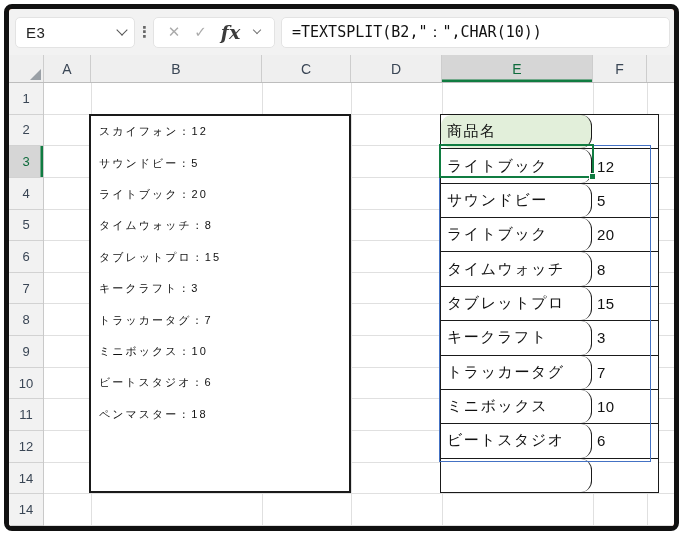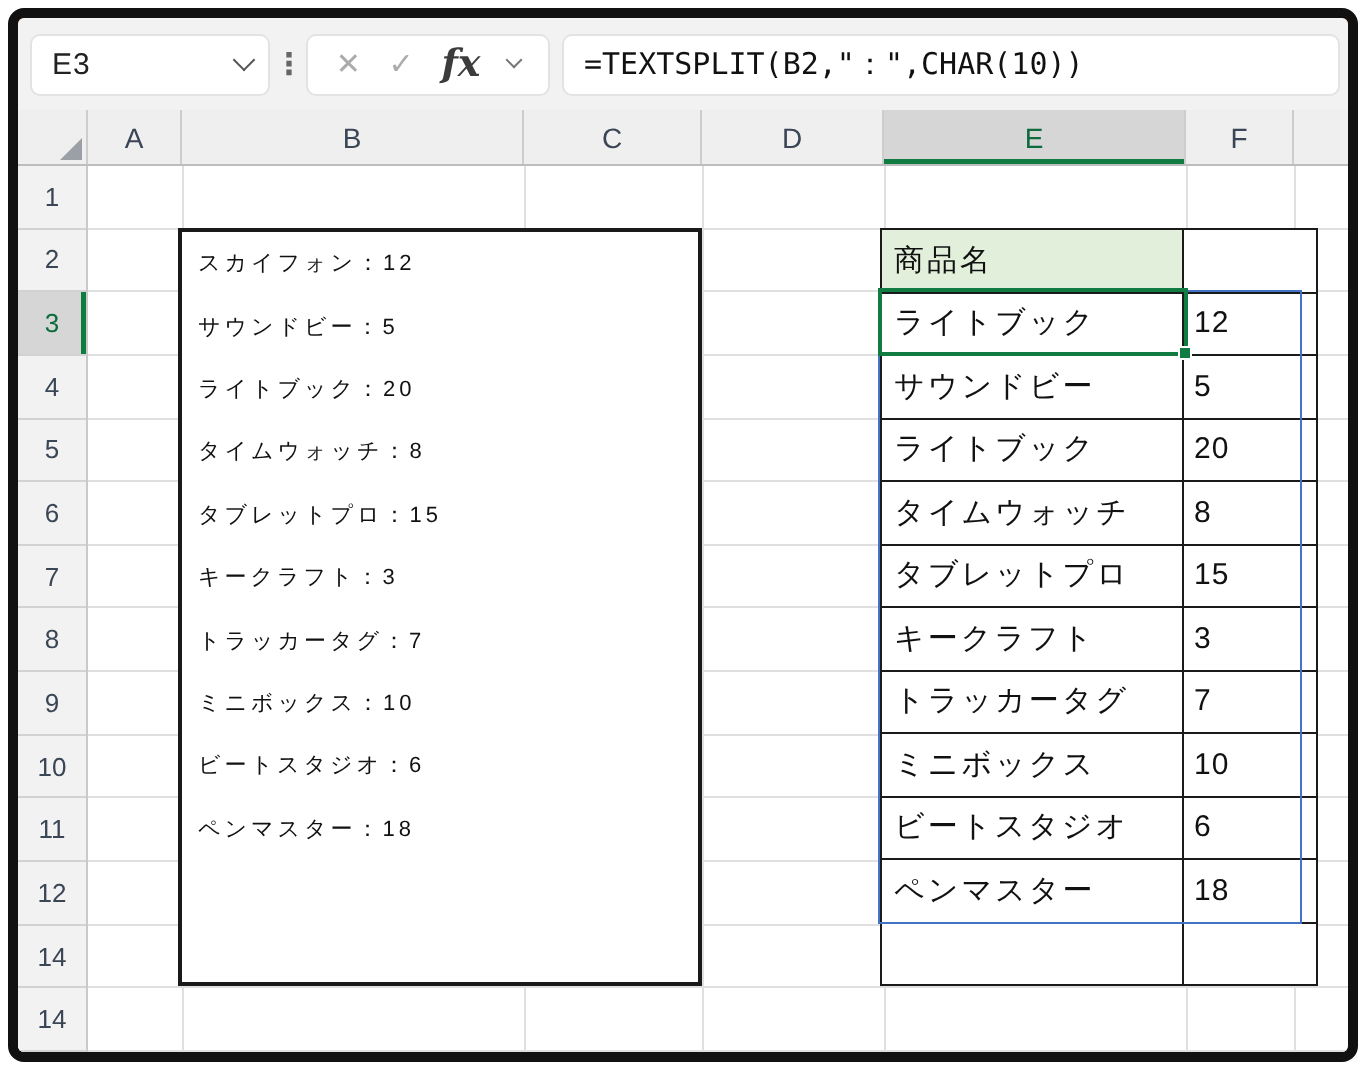--- a/index.html
+++ b/index.html
@@ -58,21 +58,21 @@
             border:2px solid #1a1a1a; z-index:2; }
   .srcline { height:31.4px; display:flex; align-items:center; padding-left:8px; font-size:11px;
              color:#111; letter-spacing:2px; white-space:nowrap; }
 
   
   .eftable { position:absolute; left:431px; top:31px; width:219px; height:379px; background:#fff;
              border:1.5px solid #1a1a1a; display:flex; flex-direction:column; z-index:2; }
   .efrow { flex:1; display:flex; border-bottom:1px solid #1a1a1a; }
   .efrow:last-child { border-bottom:none; }
   .efc { display:flex; align-items:center; font-size:15px; color:#111; letter-spacing:1.5px;
-         white-space:nowrap; overflow:hidden; }
+         white-space:nowrap; overflow:hidden;border-radius:11px; }
   .efc-name { width:151px; border-right:1px solid #1a1a1a; padding-left:6px; }
   .efc-qty { flex:1; padding-left:5px; letter-spacing:0.5px; }
   .efrow.hdr .efc { background:#E2EFDA; }
 
   
   .spill { position:absolute; left:430px; top:62px; width:212px; height:317px;
            border:1.5px solid #4472C4; z-index:4; pointer-events:none; }
   .active { position:absolute; left:430px; top:61px; width:155px; height:34px;
             border:2px solid #107C41; z-index:5; pointer-events:none; }
   .handle { position:absolute; left:580px; top:90px; width:7px; height:7px; background:#107C41;
@@ -203,24 +203,20 @@
         </div>
         <div class="efrow">
           <div class="efc efc-name">ミニボックス</div>
           <div class="efc efc-qty">10</div>
         </div>
         <div class="efrow">
           <div class="efc efc-name">ビートスタジオ</div>
           <div class="efc efc-qty">6</div>
         </div>
         <div class="efrow">
-          <div class="efc efc-name">ペンマスター</div>
-          <div class="efc efc-qty">18</div>
-        </div>
-        <div class="efrow">
           <div class="efc efc-name"></div>
           <div class="efc efc-qty"></div>
         </div>
       </div>
 
       <div class="spill"></div>
       <div class="active"></div>
       <div class="handle"></div>
 
     </div>

